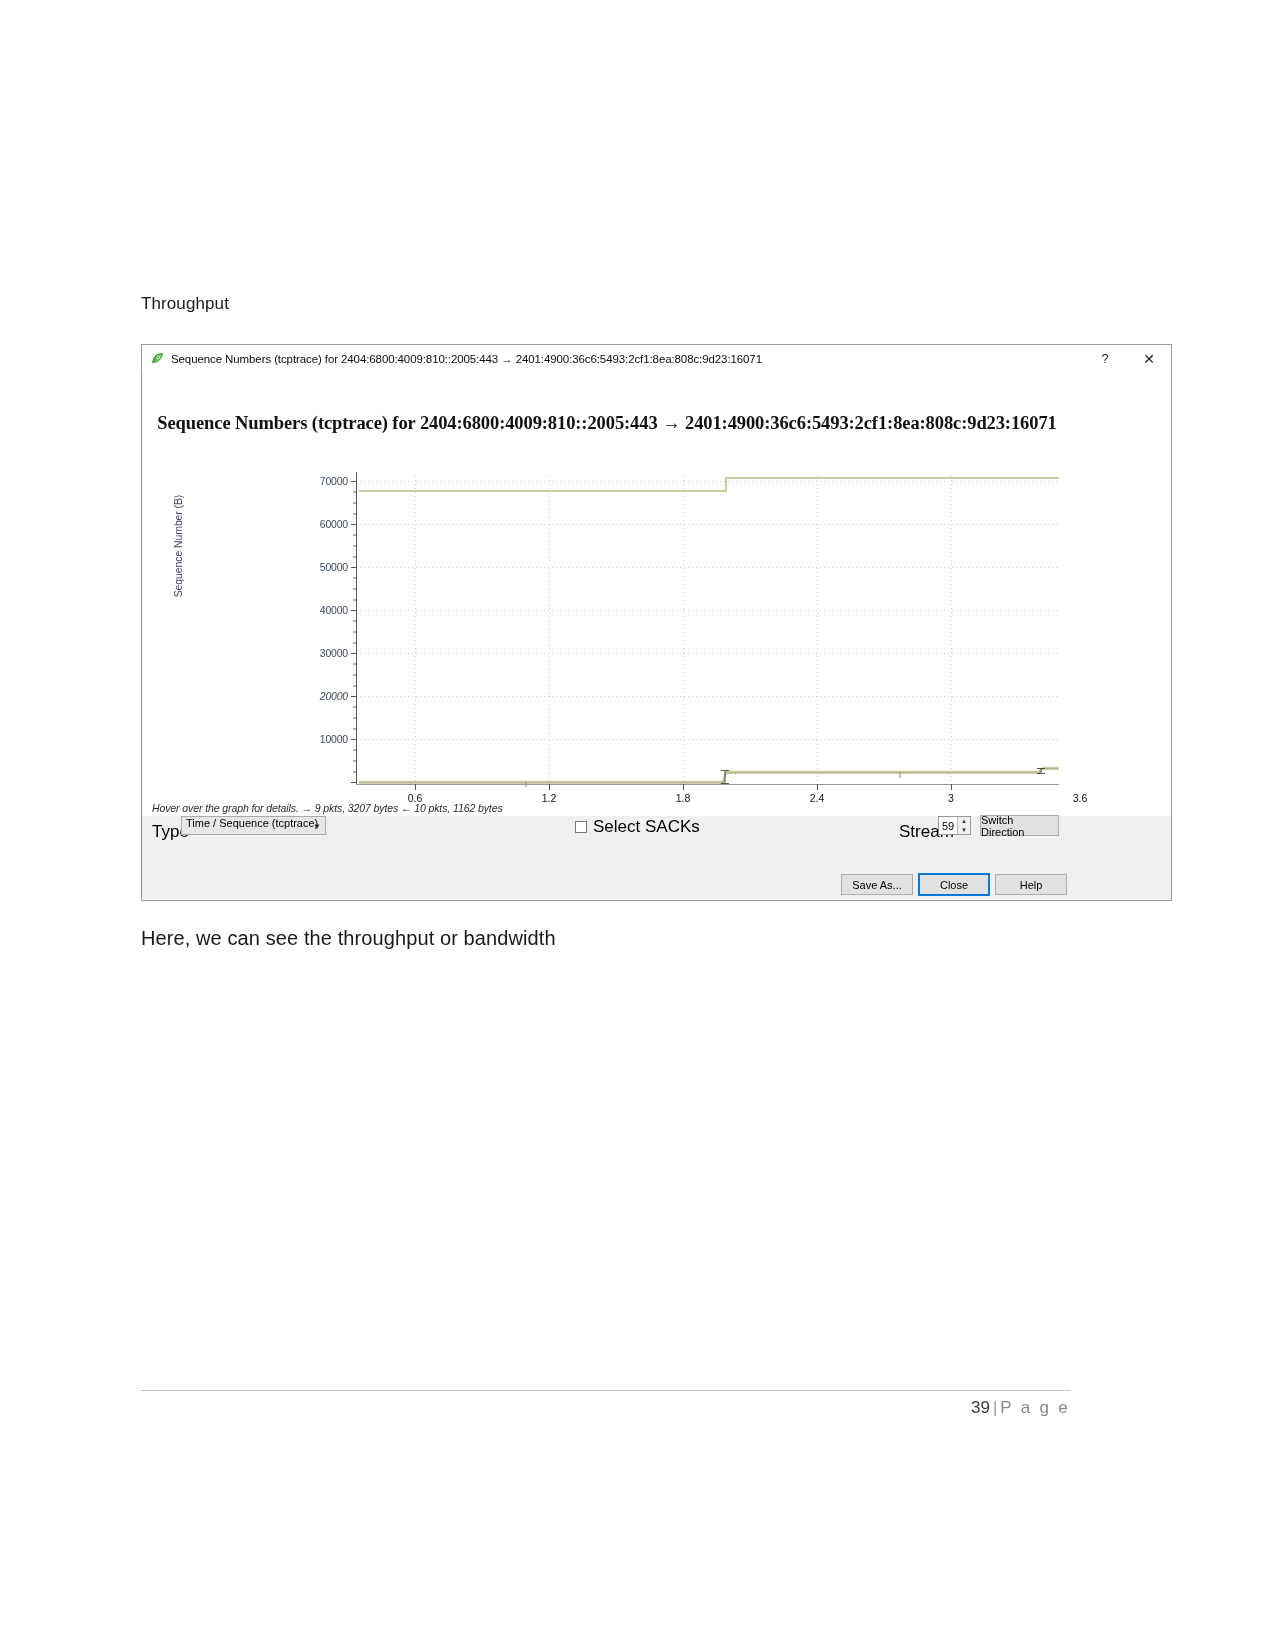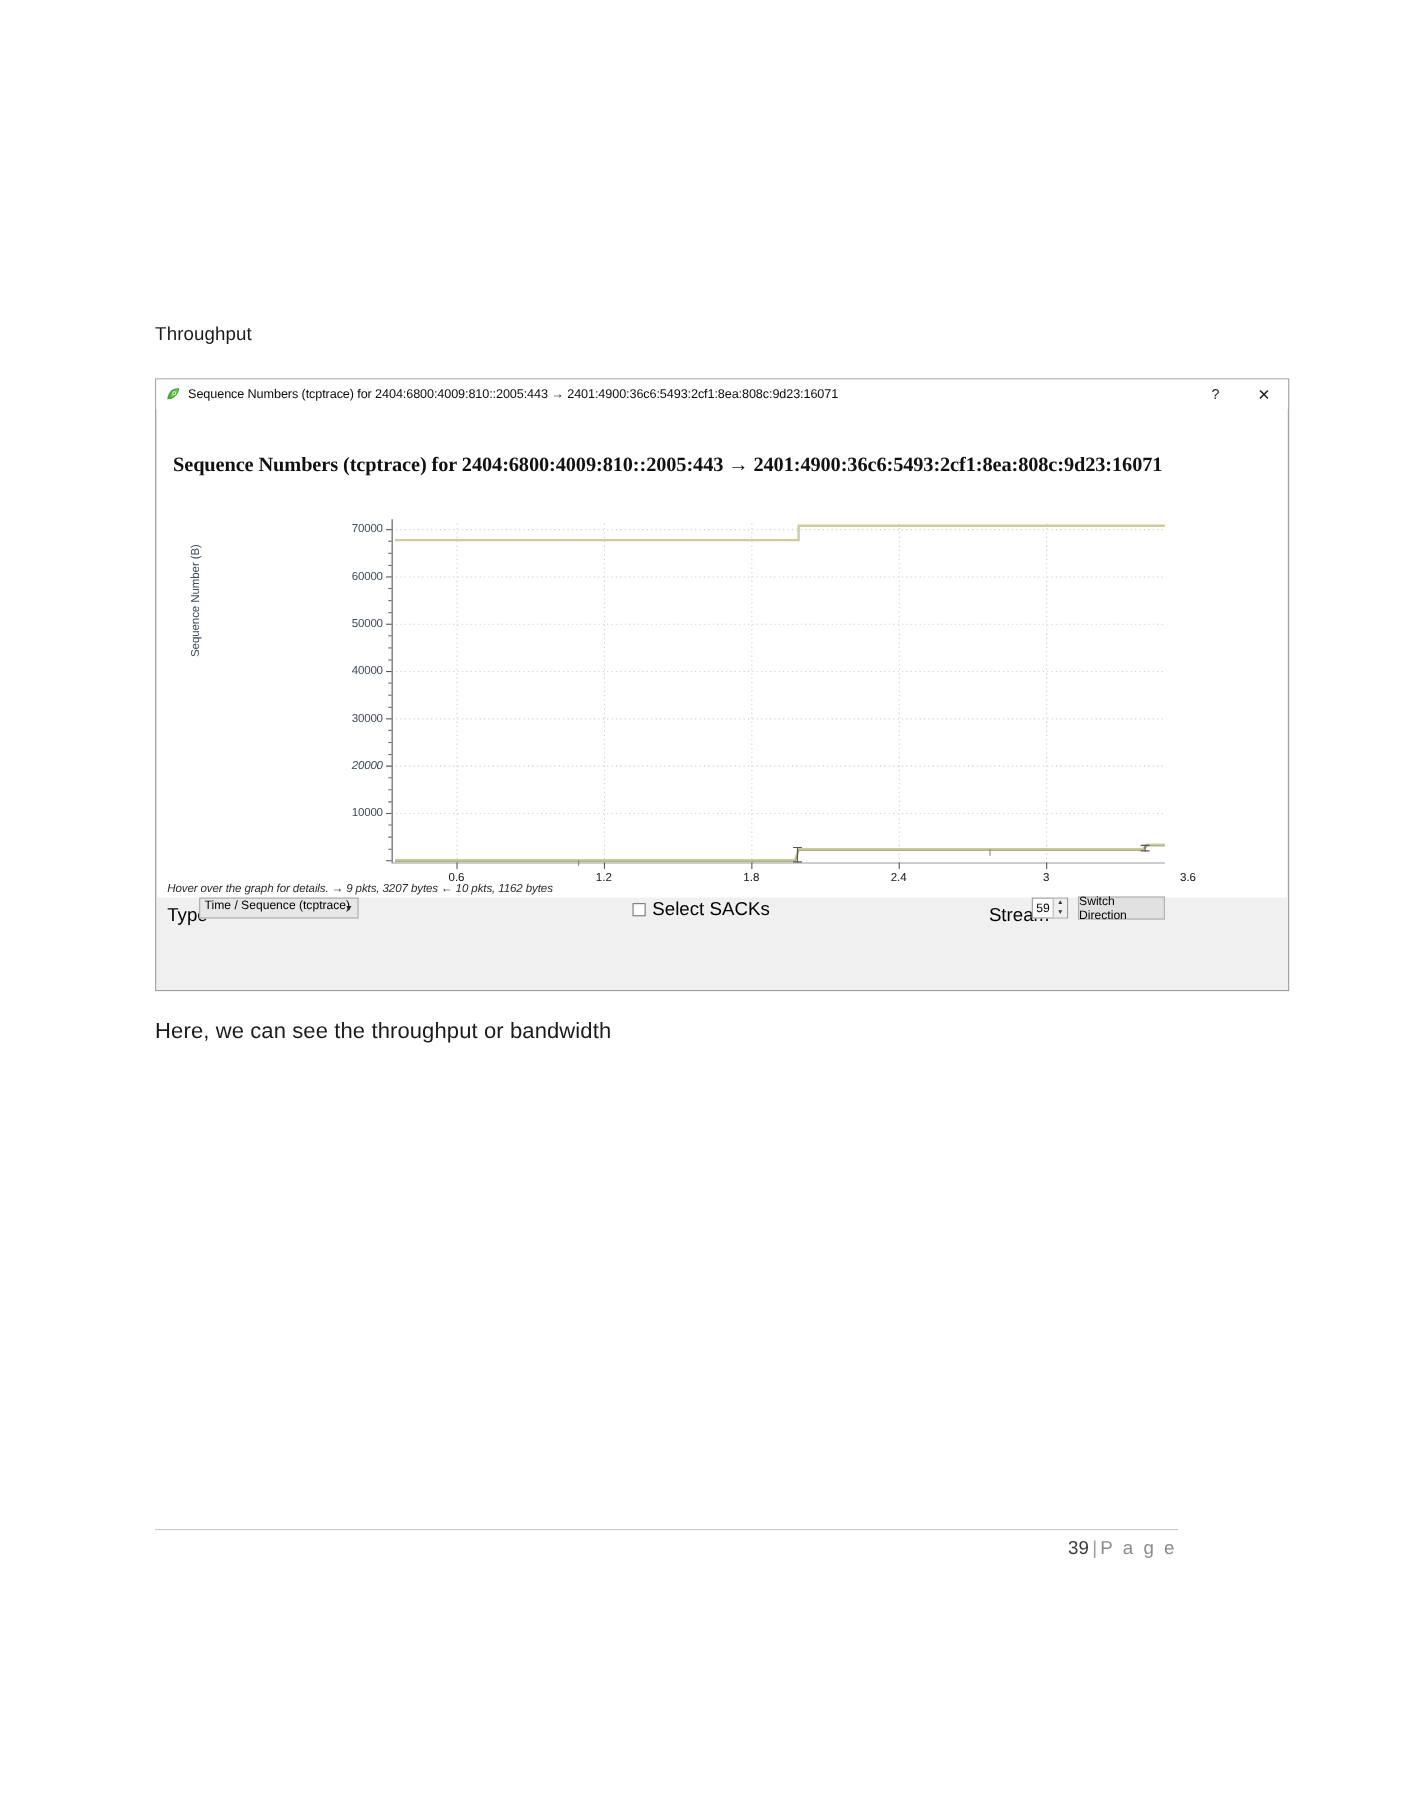--- a/index.html
+++ b/index.html
@@ -521,20 +521,25 @@
         <span class="spin-btns">
           <div>▲</div>
           <div>▼</div>
         </span>
       </span>
 
       <span class="btn switch-dir">Switch Direction</span>
     </div>
 
 
+    <div class="row3">
+      <span class="btn saveas">Save As...</span>
+      <span class="btn close-btn">Close</span>
+      <span class="btn help">Help</span>
+    </div>
   </div>
 </div>
 
 <div class="doc-caption">Here, we can see the throughput or bandwidth</div>
 
 <div class="footer-rule"></div>
 <div class="footer-text">
   <span class="pg">39</span><span class="sep">|</span><span class="word">P a g e</span>
 </div>
 

